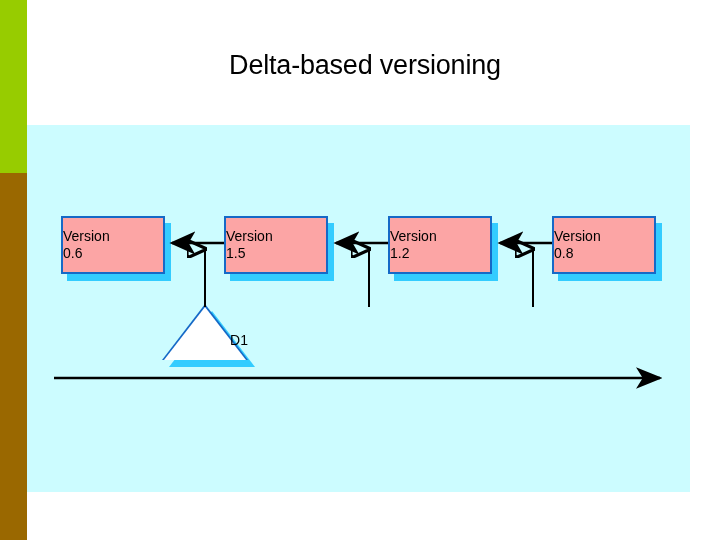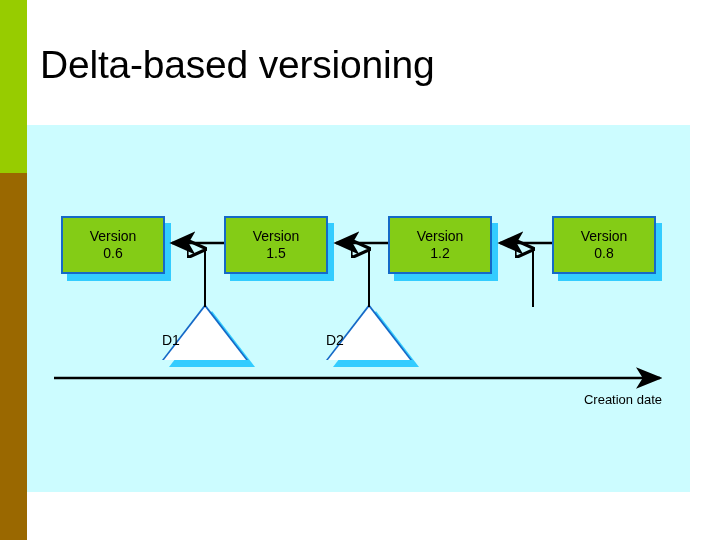--- a/index.html
+++ b/index.html
@@ -32,21 +32,22 @@
     height: 367px;
     background: #9A6800;
   }
 
   
   #title {
     position: absolute;
     left: 40px;
     top: 40px;
     width: 650px;
-    font-size: 39px;
+    text-align: center;
+    font-size: 27px;
     line-height: 50px;
     color: #000000;
     font-weight: normal;
     letter-spacing: -0.2px;
     white-space: nowrap;
   }
 
   
   #panel {
     position: absolute;
@@ -72,26 +73,26 @@
     background: #33CCFF;
     border: 1px solid #33CCFF;
     box-sizing: border-box;
   }
   .vbox .face {
     position: absolute;
     left: 0;
     top: 0;
     width: 104px;
     height: 58px;
-    background: #84cc16;
+    background: #fca5a5;
     border: 2px solid #1569C7;
     box-sizing: border-box;
     display: flex;
     flex-direction: column;
-    align-items: center;
+    align-items: flex-start;
     justify-content: center;
     color: #000000;
     font-size: 14px;
     line-height: 17px;
   }
   .vbox .vlabel { display: block; }
 
   
   .tri {
     position: absolute;
@@ -126,21 +127,21 @@
     height: 0;
     border-left: 41px solid transparent;
     border-right: 41px solid transparent;
     border-bottom: 53px solid #FFFFFF;
   }
   .tri .tri-text {
     position: absolute;
     left: 0;
     top: 28px;
     width: 86px;
-    text-align: left;
+    text-align: right;
     font-size: 14px;
     color: #000000;
   }
 
   
   #wires {
     position: absolute;
     left: 0;
     top: 0;
     width: 720px;
@@ -203,26 +204,20 @@
     </div>
   </div>
 
   <div class="tri" style="left:162px; top:304px;">
     <div class="tri-shadow"></div>
     <div class="tri-face"></div>
     <div class="tri-inner"></div>
     <div class="tri-text">D1</div>
   </div>
 
-  <div class="tri" style="left:326px; top:304px;">
-    <div class="tri-shadow"></div>
-    <div class="tri-face"></div>
-    <div class="tri-inner"></div>
-    <div class="tri-text">D2</div>
-  </div>
 
 
   <svg id="wires" viewBox="0 0 720 540">
     <defs>
       <marker id="ah-left" markerWidth="10" markerHeight="9" refX="9" refY="4.5" orient="auto-start-reverse">
         <path d="M0,0 L10,4.5 L0,9 L2.6,4.5 Z" fill="#000000"></path>
       </marker>
       <marker id="ah-up" markerWidth="9" markerHeight="10" refX="4.5" refY="9" orient="auto-start-reverse">
         <path d="M0,0 L9,0 L4.5,10 Z" fill="none" stroke="#000000" stroke-width="1.6"></path>
       </marker>
@@ -235,15 +230,14 @@
     <line x1="388" y1="243" x2="336" y2="243" stroke="#000000" stroke-width="2.6" marker-end="url(#ah-left)"></line>
     <line x1="552" y1="243" x2="500" y2="243" stroke="#000000" stroke-width="2.6" marker-end="url(#ah-left)"></line>
 
     <line x1="205" y1="307" x2="205" y2="249" stroke="#000000" stroke-width="2" marker-end="url(#ah-up)"></line>
     <line x1="369" y1="307" x2="369" y2="249" stroke="#000000" stroke-width="2" marker-end="url(#ah-up)"></line>
     <line x1="533" y1="307" x2="533" y2="249" stroke="#000000" stroke-width="2" marker-end="url(#ah-up)"></line>
 
     <line x1="54" y1="378" x2="660" y2="378" stroke="#000000" stroke-width="2.4" marker-end="url(#ah-axis)"></line>
   </svg>
 
-  <div id="creation-date">Creation date</div>
 
 </div>
 
 </body></html>

